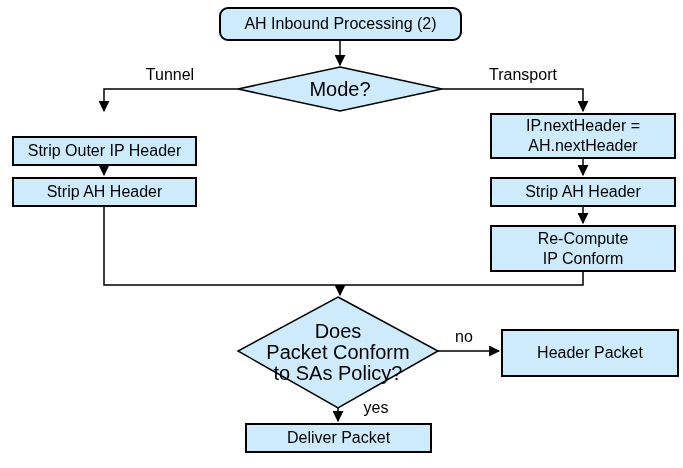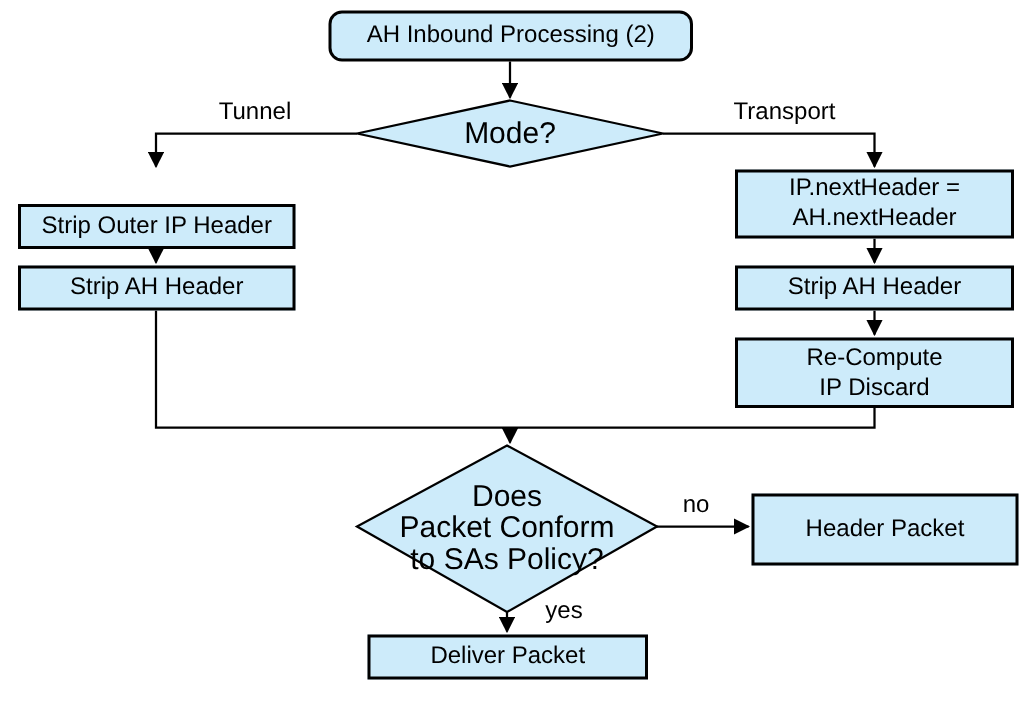--- a/index.html
+++ b/index.html
@@ -106,21 +106,21 @@
 
   <div class="node n-ip-next">
     <div>IP.nextHeader =</div>
     <div>AH.nextHeader</div>
   </div>
 
   <div class="node n-strip-ah-r">Strip AH Header</div>
 
   <div class="node n-recompute">
     <div>Re-Compute</div>
-    <div>IP Discard</div>
+    <div>IP Conform</div>
   </div>
 
   <div class="node n-discard">Header Packet</div>
 
   <div class="node n-deliver">Deliver Packet</div>
 
   <div class="diamond-label l-mode">Mode?</div>
 
   <div class="diamond-label l-policy">
     <div>Does</div>

